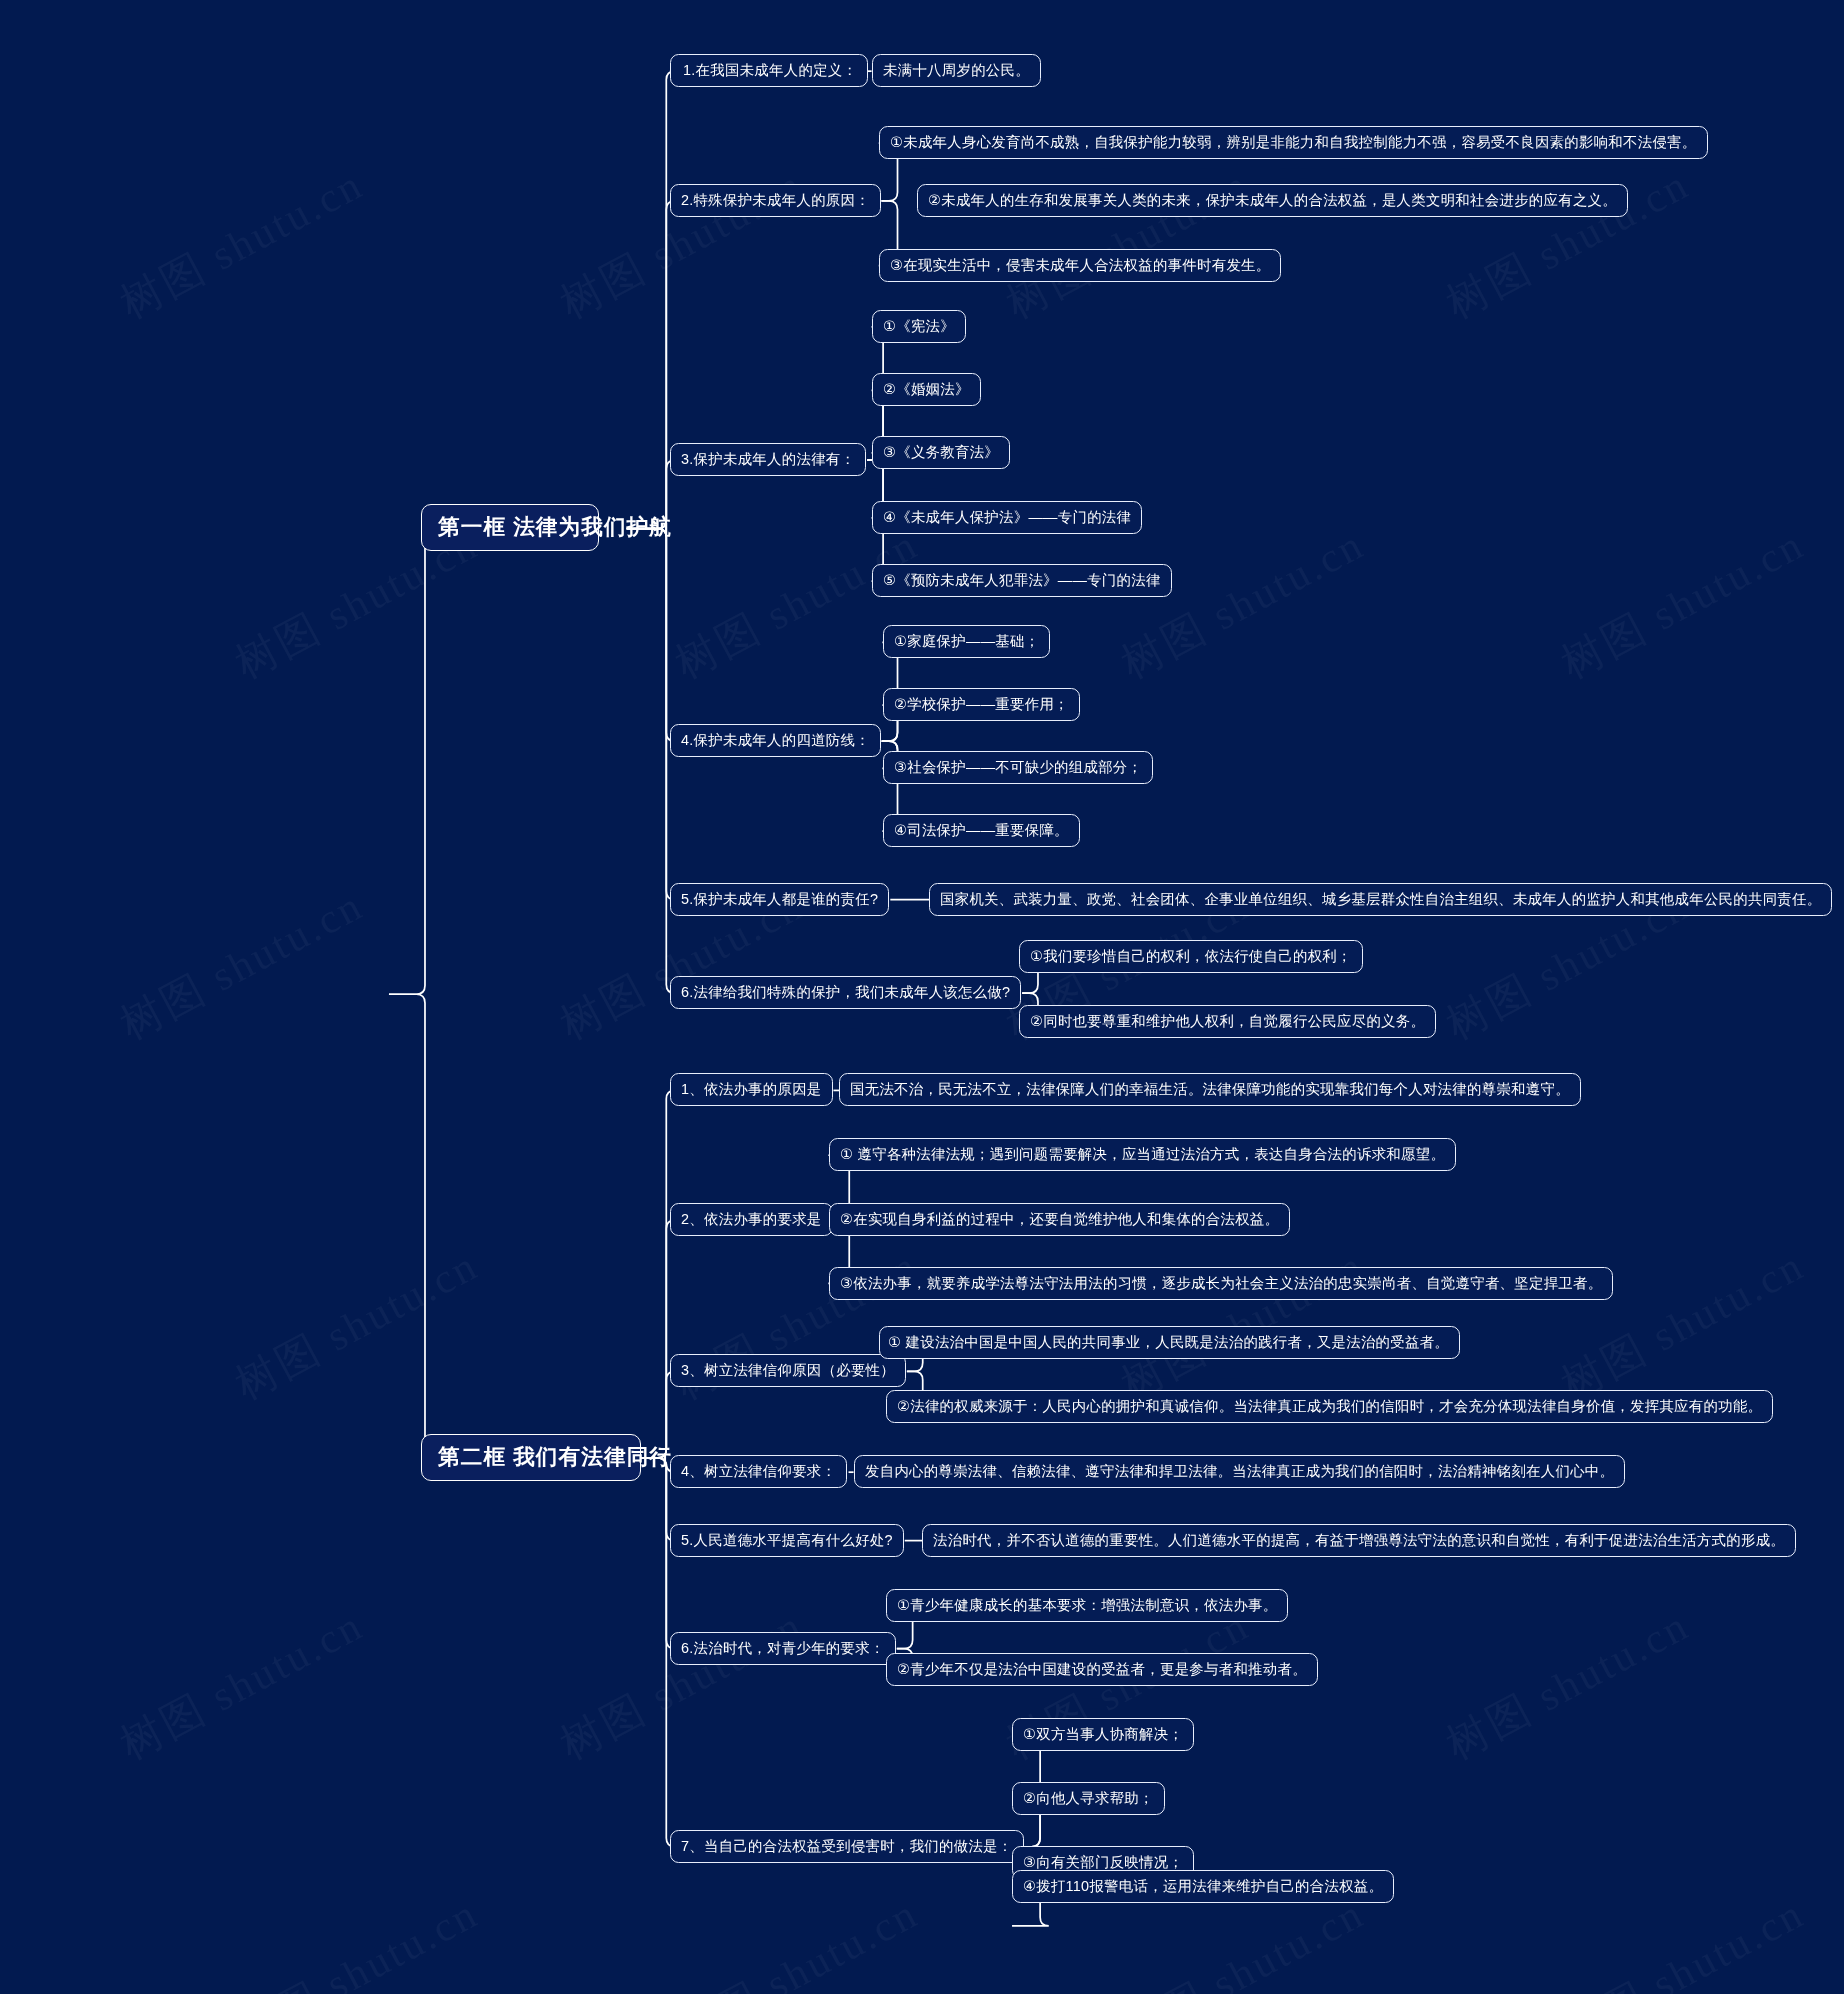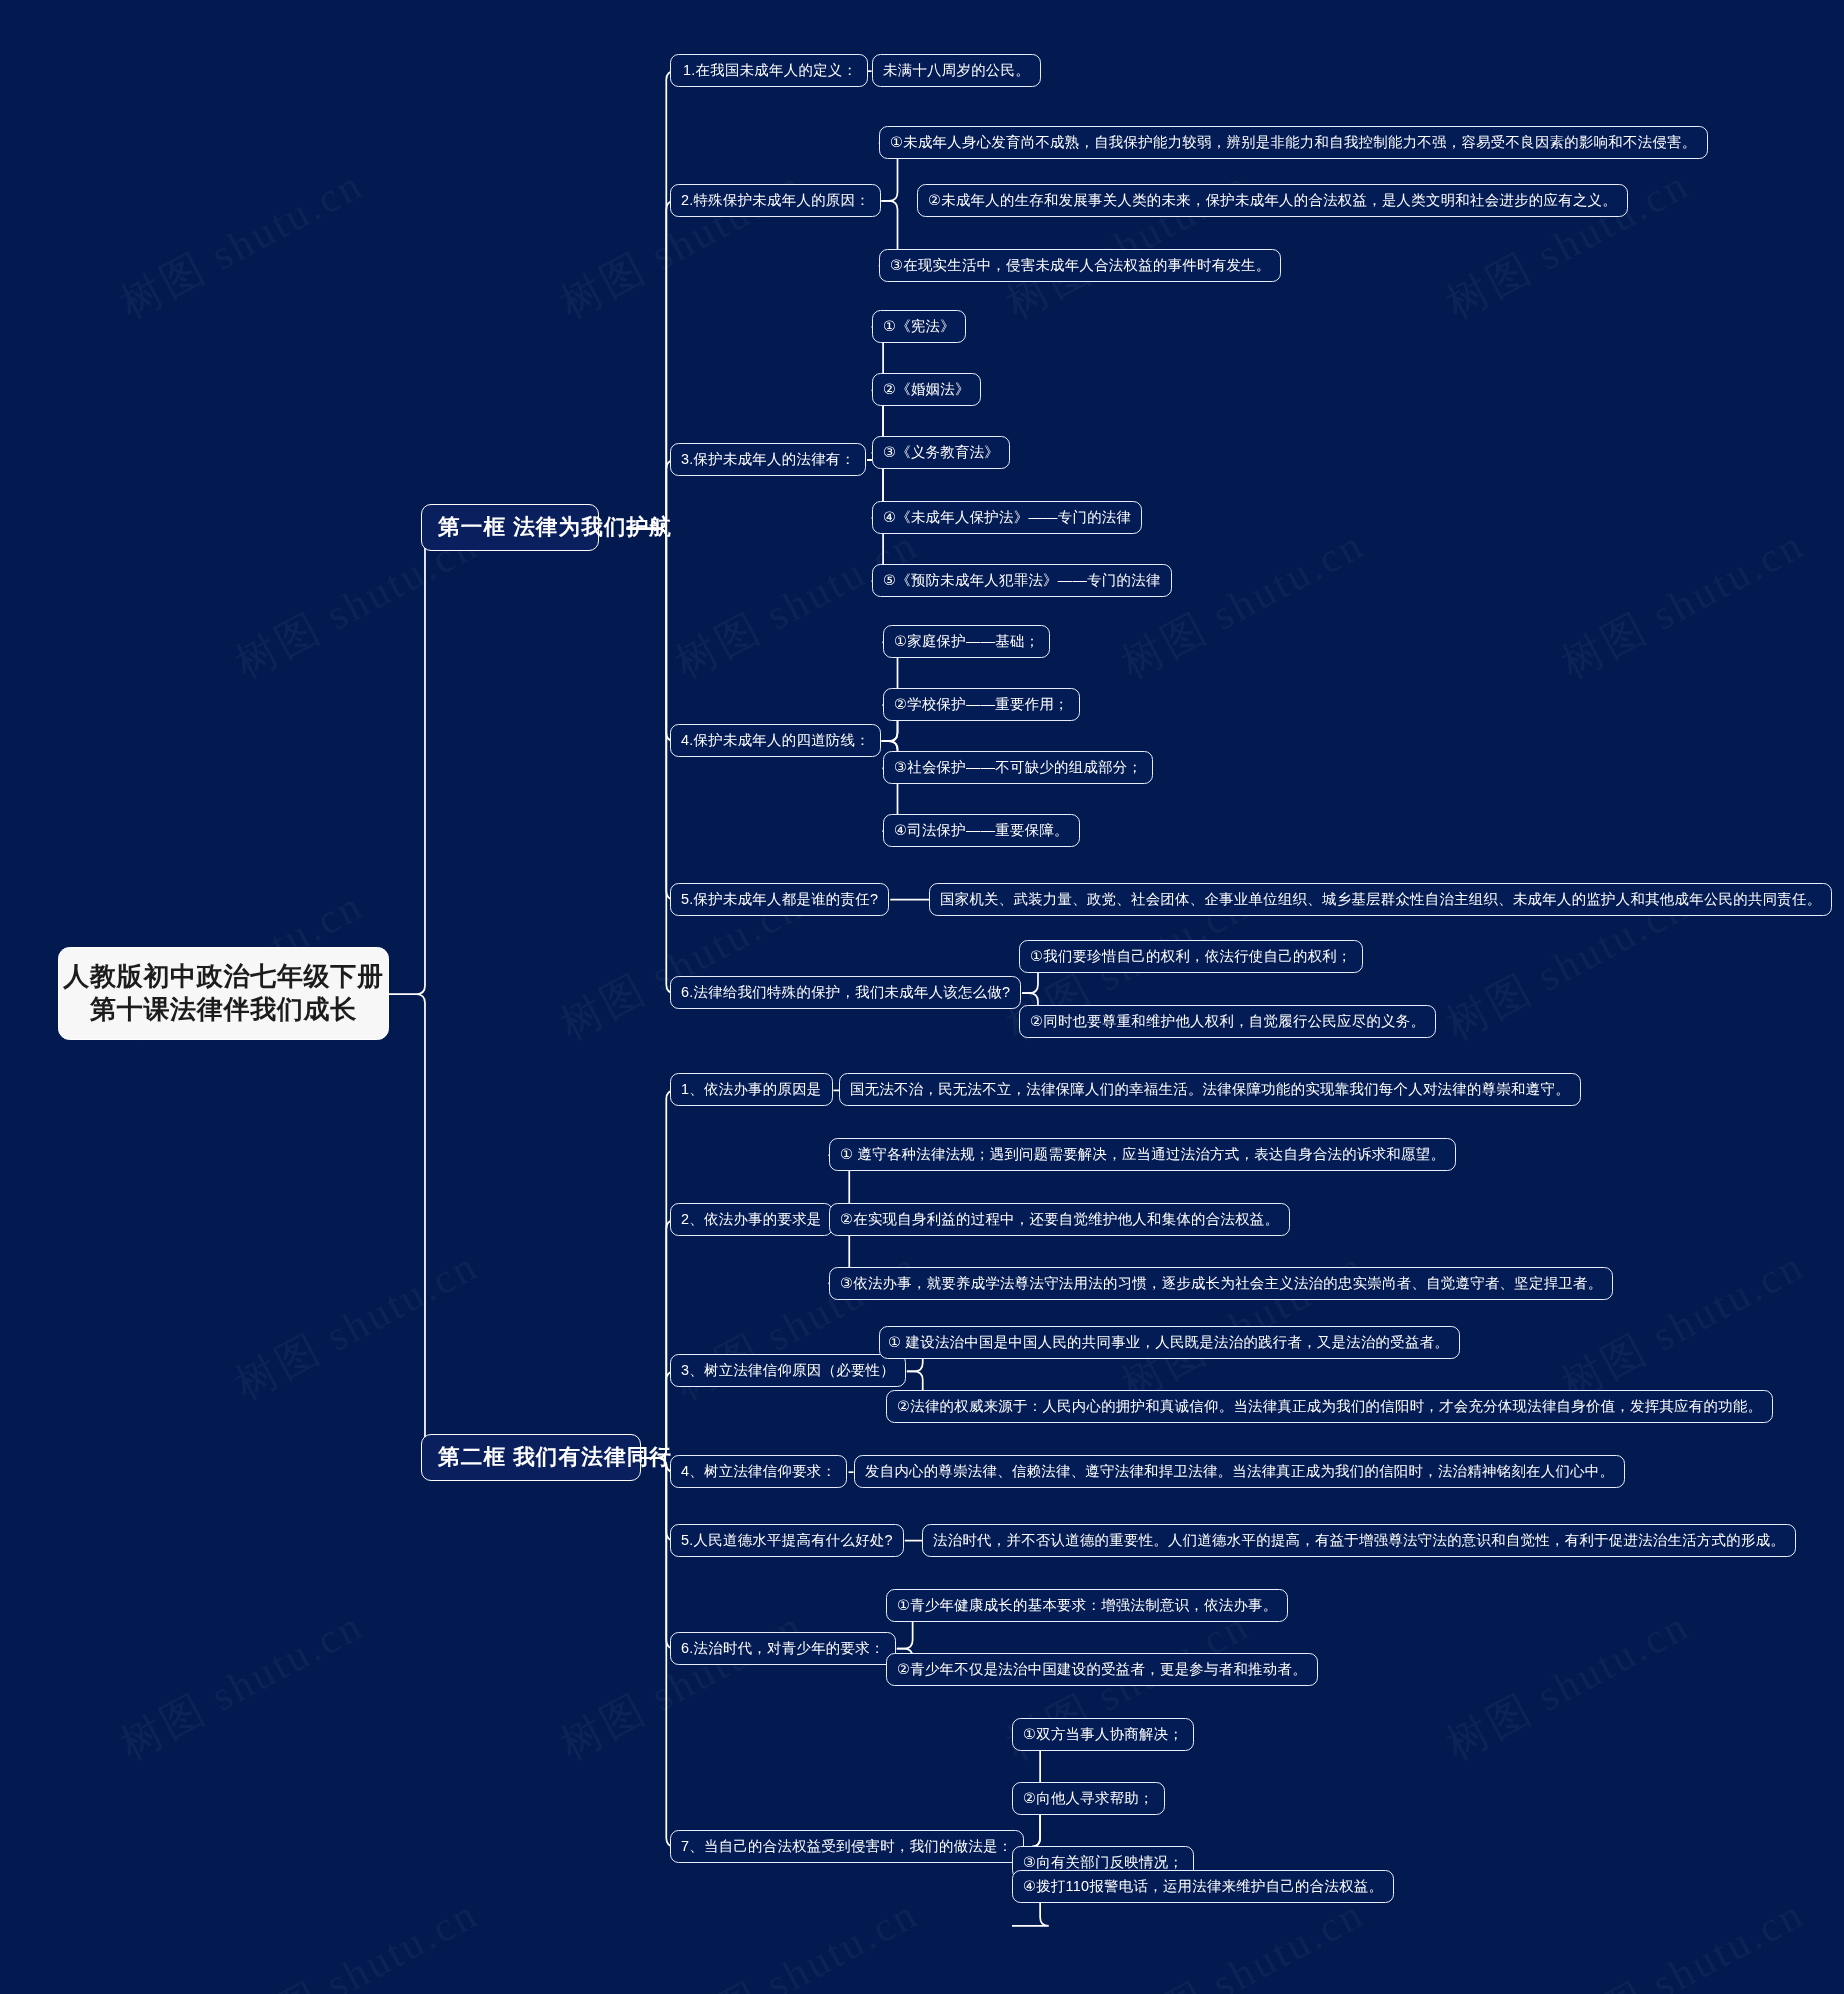--- a/index.html
+++ b/index.html
@@ -163,24 +163,20 @@
       <path d="M 1178 2043.5 L 1185 2043.5"></path>
       <path d="M 1256 2138.5 L 1280 2138.5"></path>
       <path d="M 1245 2288.5 L 1255 2288.5 Q 1267 2288.5 1267 2276.5 L 1267 2240.5 Q 1267 2228.5 1279 2228.5 L 1230 2228.5"></path>
       <path d="M 1245 2288.5 L 1255 2288.5 Q 1267 2288.5 1267 2300.5 L 1267 2306.5 Q 1267 2318.5 1279 2318.5 L 1230 2318.5"></path>
       <path d="M 1422 2563.5 L 1432 2563.5 Q 1444 2563.5 1444 2551.5 L 1444 2420.5 Q 1444 2408.5 1456 2408.5 L 1405 2408.5"></path>
       <path d="M 1422 2563.5 L 1432 2563.5 Q 1444 2563.5 1444 2551.5 L 1444 2508.5 Q 1444 2496.5 1456 2496.5 L 1405 2496.5"></path>
       <path d="M 1422 2563.5 L 1432 2563.5 Q 1444 2563.5 1444 2575.5 L 1444 2573.5 Q 1444 2585.5 1456 2585.5 L 1405 2585.5"></path>
       <path d="M 1422 2563.5 L 1432 2563.5 Q 1444 2563.5 1444 2575.5 L 1444 2661.5 Q 1444 2673.5 1456 2673.5 L 1405 2673.5"></path>
     </svg>
 
-  <div class="node n0" id="root-node" style="left: 58px; top: 947px; width: 331px;">
-    <span>人教版初中政治七年级下册</span>
-    <span>第十课法律伴我们成长</span>
-  </div>
 
   <div id="nodes">
       <div class="node n1" style="left: 421px; top: 504px; width: 178px;">
         <span>第一框 法律为我们护航</span>
       </div>
       <div class="node n2" style="left: 670px; top: 54px; padding-left: 12px;">
         <span>1.在我国未成年人的定义：</span>
       </div>
       <div class="node n3" style="left: 872px; top: 54px;">
         <span>未满十八周岁的公民。</span>

